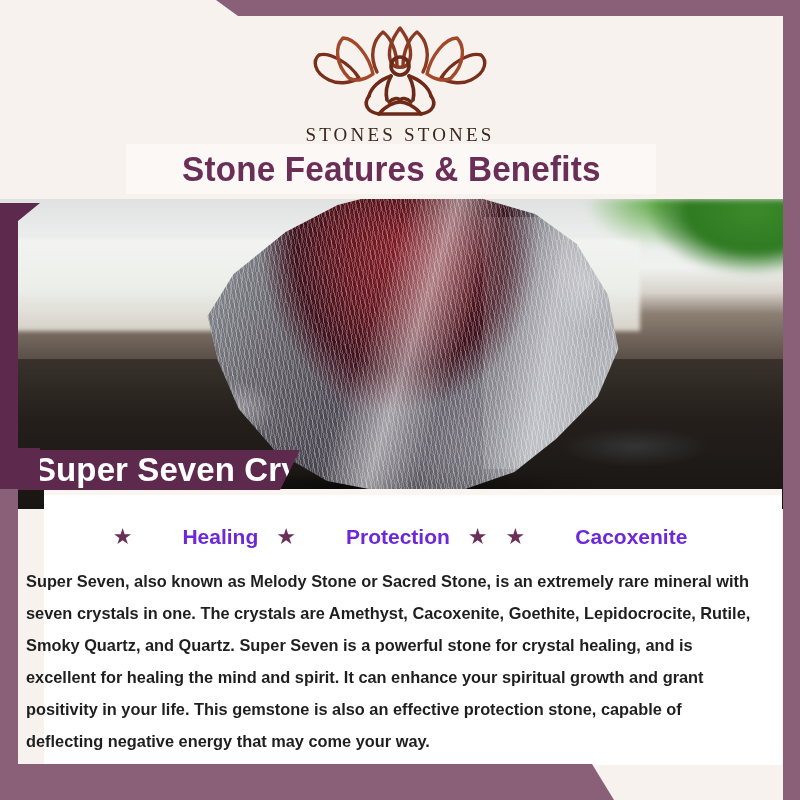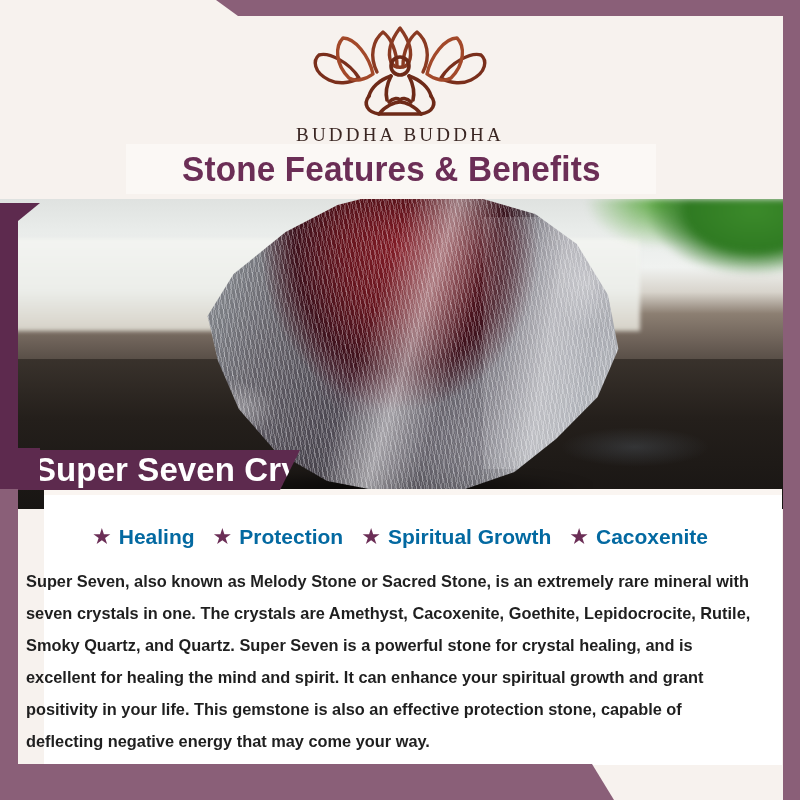--- a/index.html
+++ b/index.html
@@ -335,22 +335,23 @@
   }
   .benefit-star {
     color: #6b2e56;
     font-size: 22px;
     line-height: 1;
   }
   .benefit-label {
     font-family: "Liberation Sans Narrow", "Liberation Sans", sans-serif;
     font-size: 21px;
     font-weight: bold;
-    color: #0369a1;
+    color: #6d28d9;
     white-space: nowrap;
+    margin-left: 43px;
   }
 
   .body-text {
     position: absolute;
     left: 26px;
     top: 566px;
     width: 748px;
     font-family: "Liberation Sans Narrow", "Liberation Sans", sans-serif;
     font-size: 16.6px;
     font-weight: bold;
@@ -407,21 +408,21 @@
 
           <path d="M86 54 C82 62 80 70 82 78"></path>
           <path d="M104 54 C108 62 110 70 108 78"></path>
 
           <path d="M64 74 C58 82 62 90 74 92 L116 92 C128 90 132 82 126 74"></path>
           <path d="M74 92 C80 84 90 80 95 80 C100 80 110 84 116 92"></path>
 
           <path d="M84 80 C88 76 94 75 95 79 C96 75 102 76 106 80"></path>
         </g>
       </svg>
-      <span class="logo-text">BUDDHA BUDDHA</span>
+      <span class="logo-text">STONES STONES</span>
     </div>
   </div>
 
   <div class="title-bar">
     <span class="title-text">Stone Features &amp; Benefits</span>
   </div>
 
   <div class="name-banner">
     <span class="name-banner-text">Super Seven Crystal</span>
   </div>
@@ -433,21 +434,20 @@
     <div class="benefit">
       <span class="benefit-star">★</span>
       <span class="benefit-label">Healing</span>
     </div>
     <div class="benefit">
       <span class="benefit-star">★</span>
       <span class="benefit-label">Protection</span>
     </div>
     <div class="benefit">
       <span class="benefit-star">★</span>
-      <span class="benefit-label">Spiritual Growth</span>
     </div>
     <div class="benefit">
       <span class="benefit-star">★</span>
       <span class="benefit-label">Cacoxenite</span>
     </div>
   </div>
 
   <div class="body-text">Super Seven, also known as Melody Stone or Sacred Stone, is an extremely rare mineral with seven crystals in one. The crystals are Amethyst, Cacoxenite, Goethite, Lepidocrocite, Rutile, Smoky Quartz, and Quartz. Super Seven is a powerful stone for crystal healing, and is excellent for healing the mind and spirit. It can enhance your spiritual growth and grant positivity in your life. This gemstone is also an effective protection stone, capable of deflecting negative energy that may come your way.</div>
 
   <div class="frame-top-right"></div>

